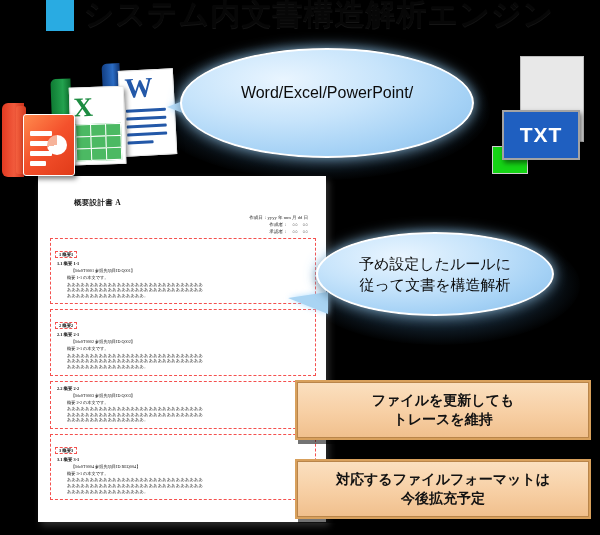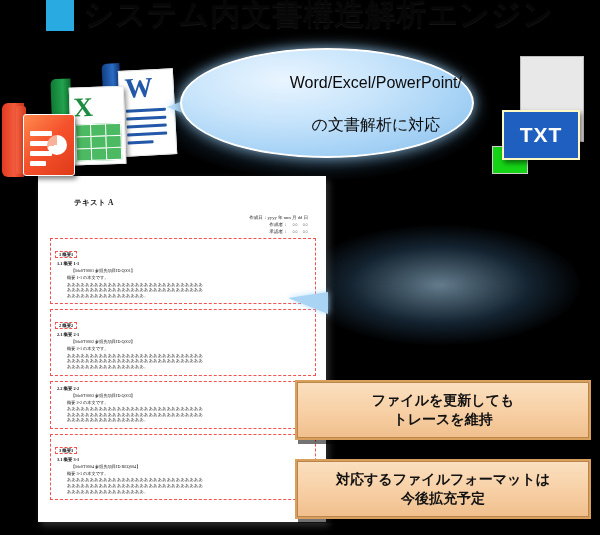--- a/index.html
+++ b/index.html
@@ -153,33 +153,33 @@
   }
   #pdf .swirl{
     position:absolute;left:12px;top:31px;font-size:42px;color:#d9251d;font-weight:bold;
     font-family:"Liberation Serif","DejaVu Serif",serif;line-height:42px;
   }
   #grey{left:520px;top:56px;width:62px;height:84px;background:#e8e8e8;border:1px solid #bdbdbd;
         box-shadow:3px 4px 6px rgba(0,0,0,.5);}
   #txt{left:502px;top:110px;width:74px;height:46px;}
   #txt .blu{
     position:absolute;left:0;top:0;width:74px;height:46px;background:#1f5fc0;
-    border:2px solid #fef9c3;box-shadow:2px 3px 5px rgba(0,0,0,.5);
+    border:2px solid #a3a3a3;box-shadow:2px 3px 5px rgba(0,0,0,.5);
     display:flex;align-items:center;justify-content:center;
     color:#fff;font-size:21px;font-weight:bold;letter-spacing:1px;
   }
   #greenb{left:492px;top:146px;width:34px;height:26px;background:#15d415;}
 
   
   .bubble{
     position:absolute;border-radius:50%;
     background:radial-gradient(ellipse at 35% 28%, #e9f5ff 0%, #c7e4fb 38%, #a4d1f5 70%, #88bde9 100%);
     border:2px solid #ffffff;
     box-shadow:0 0 14px rgba(160,215,255,.85), 0 3px 8px rgba(0,0,0,.5);
-    display:flex;align-items:center;justify-content:flex-end;text-align:center;
+    display:flex;align-items:center;justify-content:center;text-align:center;
     color:#0b0b0b;
   }
   #bubble1{left:180px;top:48px;width:290px;height:106px;}
   #bubble1 .txt{font-size:16px;line-height:21px;font-weight:500;padding:0 10px;}
   #bubble2{left:316px;top:232px;width:234px;height:80px;}
   #bubble2 .txt{font-size:15px;line-height:21px;font-weight:500;padding:0 8px;}
 
   .tail{position:absolute;width:0;height:0;}
   #tail1{
     left:167px;top:98px;
@@ -215,21 +215,21 @@
 
   <div id="heading">
     <span class="cap"></span>
     <span>システム内文書構造解析エンジン</span>
   </div>
 
   <div class="glow" id="glow1"></div>
   <div class="glow" id="glow2"></div>
 
   <div id="page">
-    <div id="doc-title">テキスト A</div>
+    <div id="doc-title">概要設計書 A</div>
     <div id="doc-meta">
       <div>作成日：yyyy 年 mm 月 dd 日</div>
       <div>作成者：　○○　○○</div>
       <div>承認者：　○○　○○</div>
     </div>
 
     <div id="sections">
 
       <div class="sec">
         <div class="h1line">1 概要1</div>
@@ -320,25 +320,30 @@
 
   <div class="oicon" id="txt">
     <div class="blu">TXT</div>
   </div>
 
   <div class="tail" id="tail1"></div>
   <div class="bubble" id="bubble1">
     <div class="txt">
       <span>Word/Excel/PowerPoint/</span><br>
       <br>
-      <span>の文書解析に対応</span>
     </div>
   </div>
 
   <div class="tail" id="tail2"></div>
+  <div class="bubble" id="bubble2">
+    <div class="txt">
+      <span>予め設定したルールに</span><br>
+      <span>従って文書を構造解析</span>
+    </div>
+  </div>
 
   <div class="callout" id="box2">
     <div class="txt">
       <span>対応するファイルフォーマットは</span>
       <span class="l2">今後拡充予定</span>
     </div>
   </div>
 
   <div class="callout" id="box1">
     <div class="txt">

